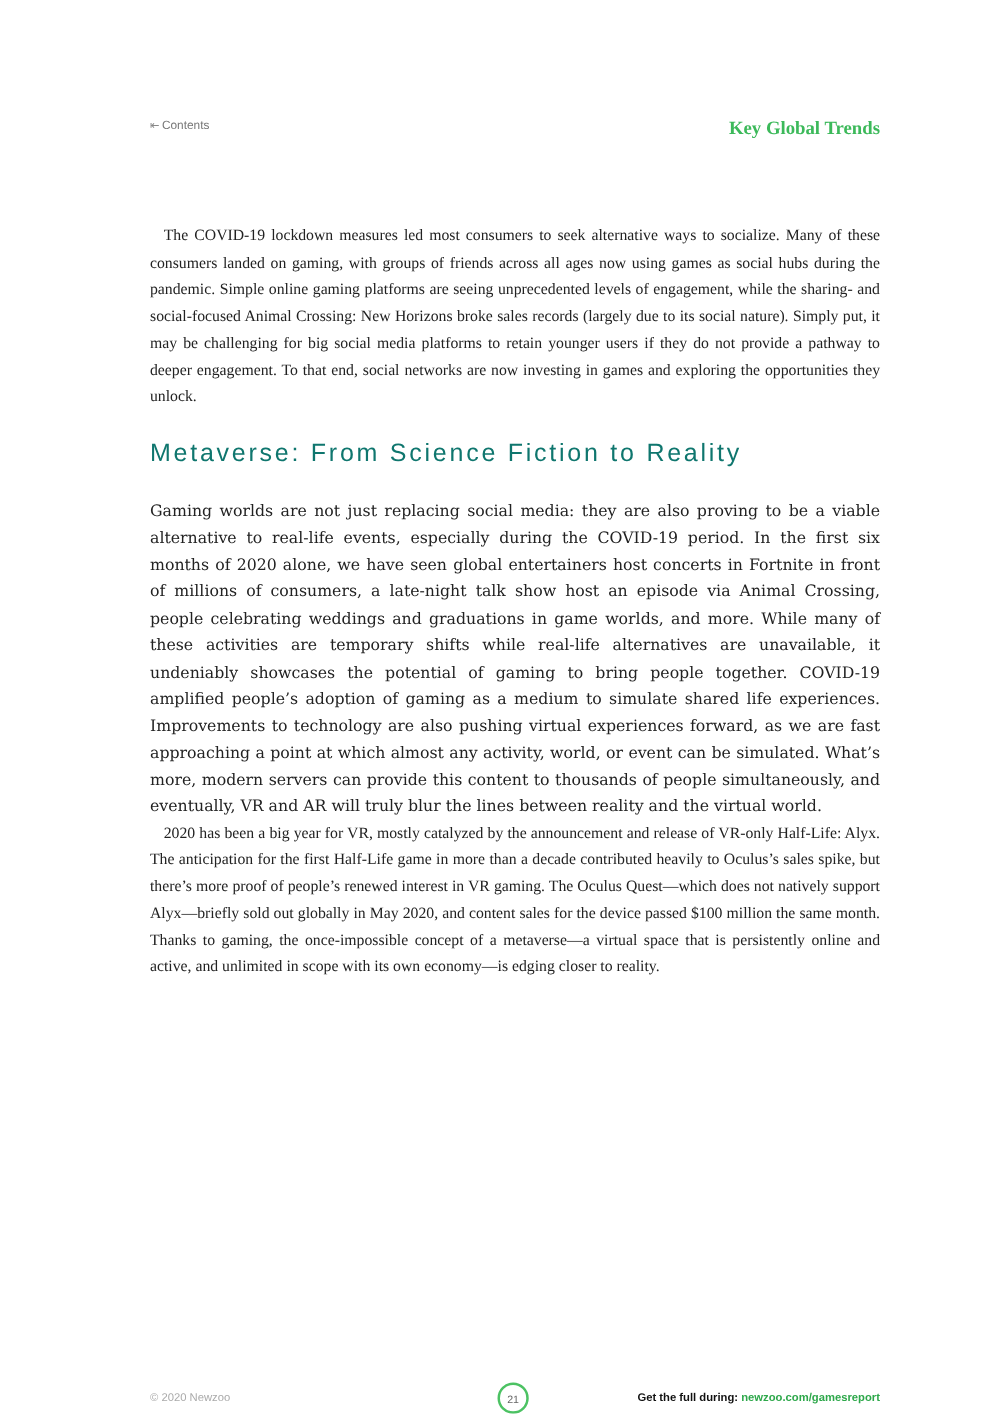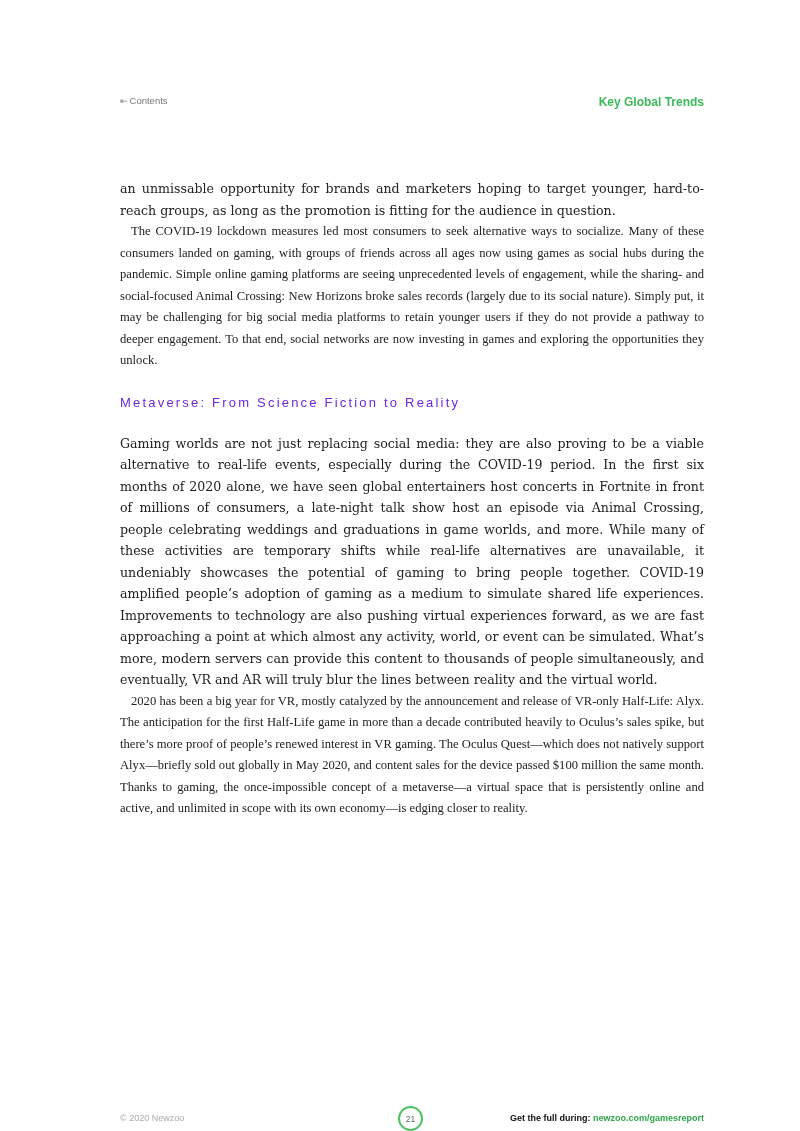--- a/index.html
+++ b/index.html
@@ -1,41 +1,40 @@
 <!DOCTYPE html>
 <html><head>
   <meta charset="utf-8">
   <style>
     html, body { margin: 0; padding: 0; background: #ffffff; }
     body { width: 800px; height: 1131px; position: relative; overflow: hidden; }
     .page { position: absolute; left: 0; top: 18px; width: 800px; height: 913px; background: #fff; margin-left: 12px; }
     .hdr-left { position: absolute; left: 108px; top: 77px; font-family: "Liberation Sans", sans-serif; font-size: 9.5px; color: #777; }
     .hdr-left .arrow { font-size: 9px; margin-right: 2px; color: #888; }
-    .hdr-right { position: absolute; right: 108px; top: 77px; font-family: Liberation Sans, sans-serif; font-size: 12px; color: #3cb95a; font-weight: bold; }
+    .hdr-right { position: absolute; right: 108px; top: 77px; font-family: Liberation Serif, serif; font-size: 15px; color: #3cb95a; font-weight: bold; }
     .content { position: absolute; left: 108px; top: 160px; width: 584px; }
     p.body { margin: 0; font-family: "DejaVu Serif", serif; font-size: 12.6px; line-height: 21.5px; color: #222; text-align: justify; }
     p.indent { text-indent: 11px; font-family: Liberation Serif, serif; }
-    h2.section { margin: 23px 0 23px 0; font-family: "Liberation Sans", sans-serif; font-size: 13px; font-weight: normal; letter-spacing: 2.2px; color: #6d28d9; }
+    h2.section { margin: 23px 0 23px 0; font-family: "Liberation Sans", sans-serif; font-size: 20px; font-weight: normal; letter-spacing: 2.2px; color: #0f766e; }
     .ftr-left { position: absolute; left: 108px; top: 1095px; font-family: "Liberation Sans", sans-serif; font-size: 9px; color: #aaa; }
     .ftr-page { position: absolute; left: 386px; top: 1088px; width: 21px; height: 21px; border: 2px solid #4cc263; border-radius: 50%; display: flex; align-items: center; justify-content: center; font-family: "Liberation Sans", sans-serif; font-size: 8.5px; color: #666; box-sizing: content-box; text-align: right; }
     .ftr-right { position: absolute; right: 108px; top: 1095px; font-family: "Liberation Sans", sans-serif; font-size: 9px; color: #111; font-weight: bold; }
     .ftr-right a { color: #2ea84b; font-weight: bold; }
   </style>
 </head>
 <body>
 
 <div class="page">
 
   <div class="hdr-left">
     <span class="arrow">⇤</span><span>Contents</span>
   </div>
   <div class="hdr-right">Key Global Trends</div>
 
   <div class="content">
-    <p class="body">an unmissable opportunity for brands and marketers hoping to target younger, hard-to-reach groups, as long as the promotion is fitting for the audience in question.</p>
     <p class="body indent">The COVID-19 lockdown measures led most consumers to seek alternative ways to socialize. Many of these consumers landed on gaming, with groups of friends across all ages now using games as social hubs during the pandemic. Simple online gaming platforms are seeing unprecedented levels of engagement, while the sharing- and social-focused Animal Crossing: New Horizons broke sales records (largely due to its social nature). Simply put, it may be challenging for big social media platforms to retain younger users if they do not provide a pathway to deeper engagement. To that end, social networks are now investing in games and exploring the opportunities they unlock.</p>
     <h2 class="section">Metaverse: From Science Fiction to Reality</h2>
     <p class="body">Gaming worlds are not just replacing social media: they are also proving to be a viable alternative to real-life events, especially during the COVID-19 period. In the first six months of 2020 alone, we have seen global entertainers host concerts in Fortnite in front of millions of consumers, a late-night talk show host an episode via Animal Crossing, people celebrating weddings and graduations in game worlds, and more. While many of these activities are temporary shifts while real-life alternatives are unavailable, it undeniably showcases the potential of gaming to bring people together. COVID-19 amplified people’s adoption of gaming as a medium to simulate shared life experiences. Improvements to technology are also pushing virtual experiences forward, as we are fast approaching a point at which almost any activity, world, or event can be simulated. What’s more, modern servers can provide this content to thousands of people simultaneously, and eventually, VR and AR will truly blur the lines between reality and the virtual world.</p>
     <p class="body indent">2020 has been a big year for VR, mostly catalyzed by the announcement and release of VR-only Half-Life: Alyx. The anticipation for the first Half-Life game in more than a decade contributed heavily to Oculus’s sales spike, but there’s more proof of people’s renewed interest in VR gaming. The Oculus Quest—which does not natively support Alyx—briefly sold out globally in May 2020, and content sales for the device passed $100 million the same month. Thanks to gaming, the once-impossible concept of a metaverse—a virtual space that is persistently online and active, and unlimited in scope with its own economy—is edging closer to reality.</p>
   </div>
 
   <div class="ftr-left">© 2020 Newzoo</div>
   <div class="ftr-page">
     <span>21</span>
   </div>

